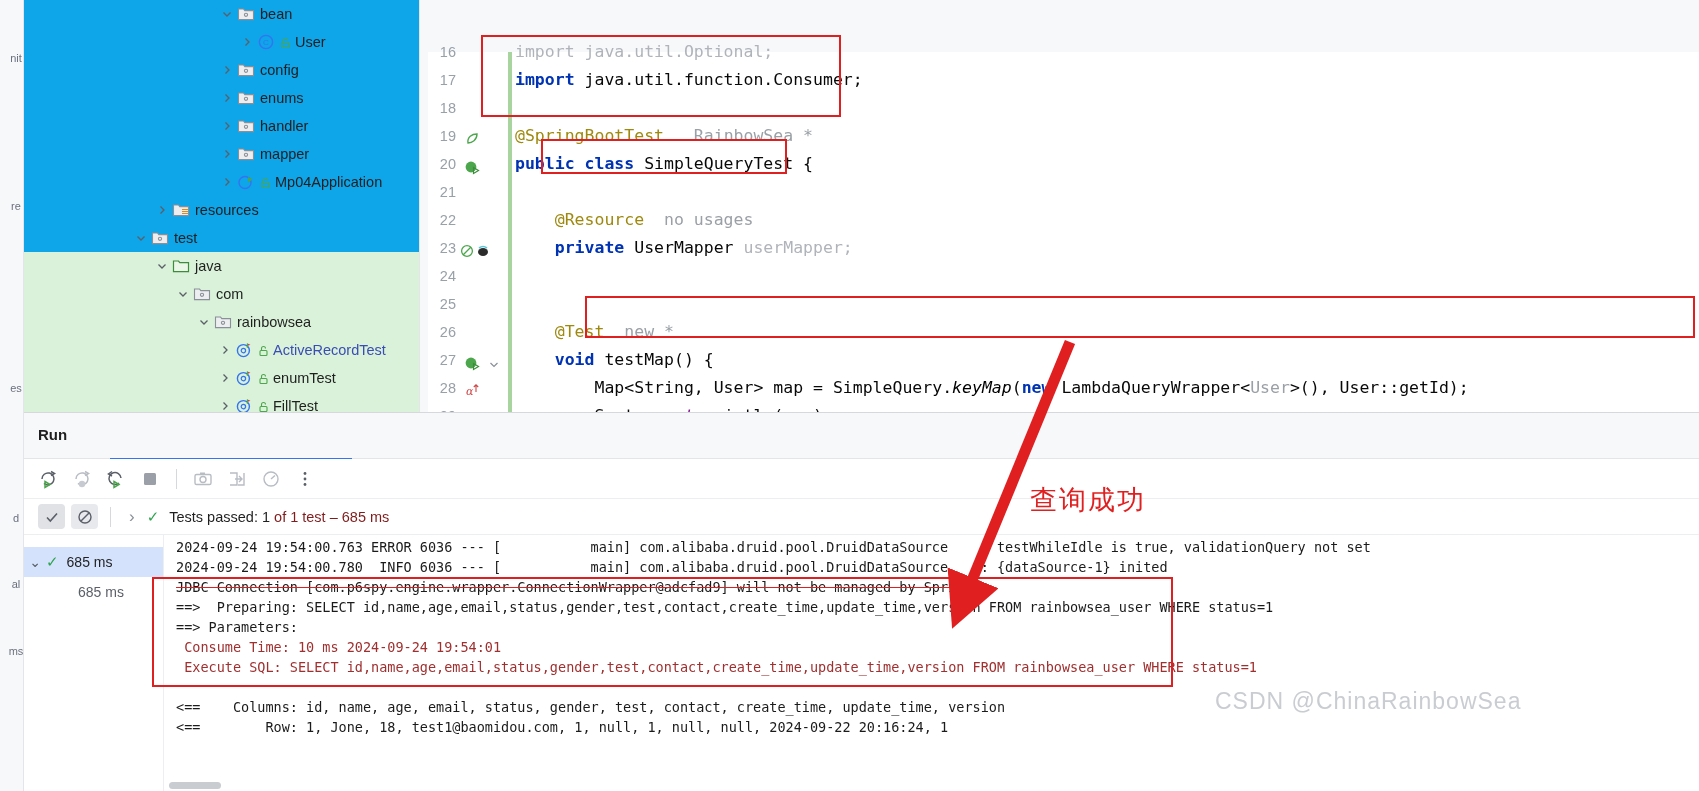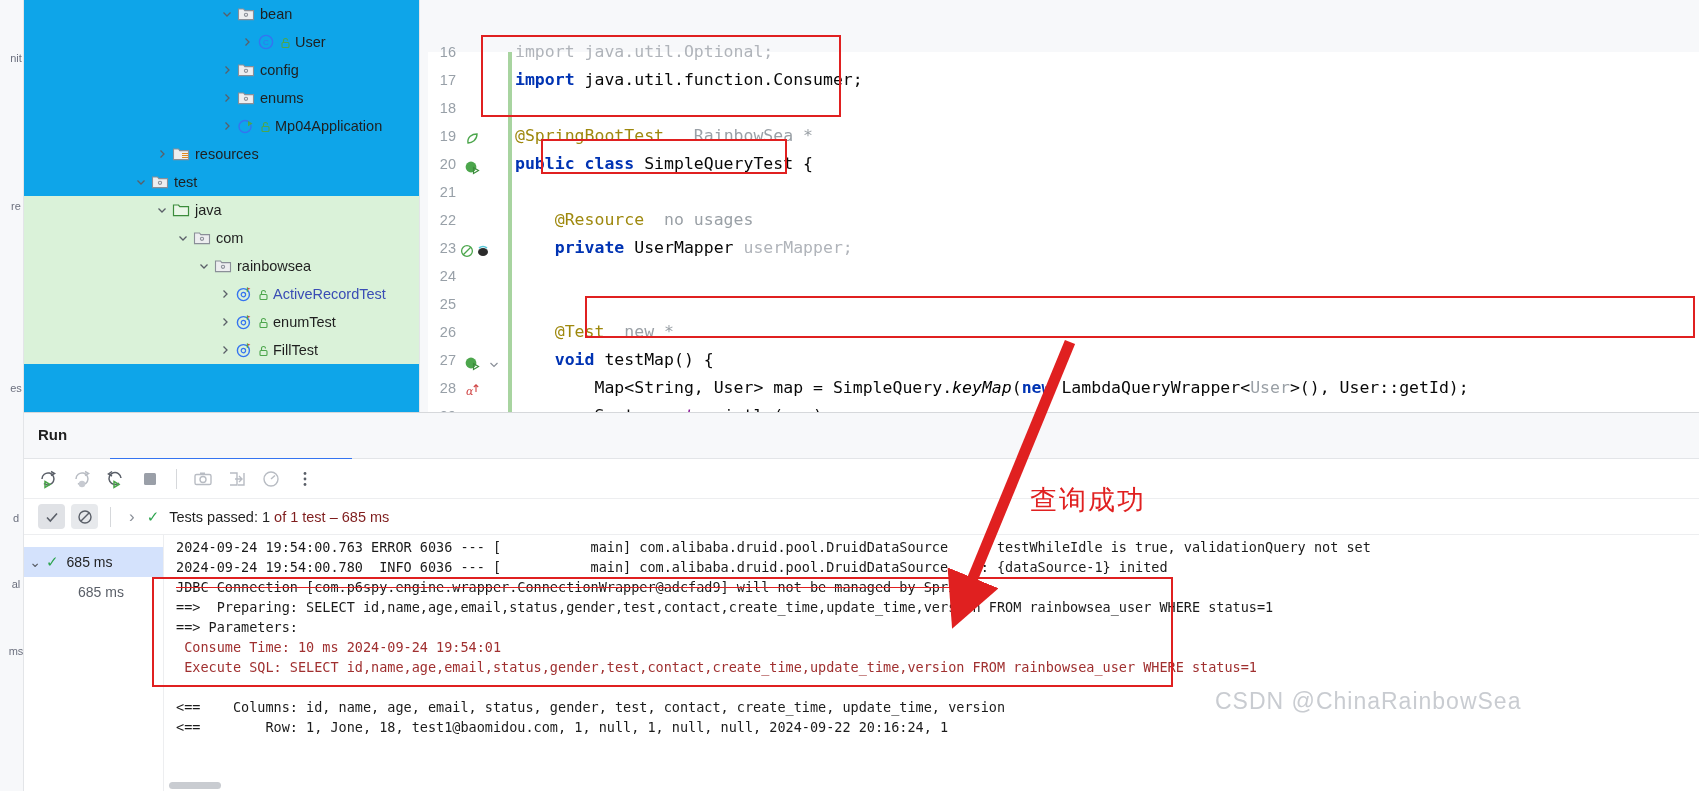--- a/index.html
+++ b/index.html
@@ -211,20 +211,46 @@
           <span class="chev">
             <svg width="14" height="14" viewBox="0 0 14 14">
               <path d="M5.5 3.5 L9 7 L5.5 10.5" fill="none" stroke="#5A5F68" stroke-width="1.3"></path>
             </svg>
           </span>
           <span class="ic"><svg width="18" height="18" viewBox="0 0 18 18">
               <path d="M1.5 4 h5 l1.3 1.6 h8.7 v9 h-15 z" fill="#EDEEF0" stroke="#8A8F98" stroke-width="1.1"></path>
               <circle cx="9" cy="9.8" r="1.6" fill="none" stroke="#8A8F98" stroke-width="1.1"></circle>
             </svg></span>
           <span class="lbl ">enums</span>
+        </div>
+        <div class="row">
+          <span style="display:inline-block;width:196px;flex:0 0 196px;"></span>
+          <span class="chev">
+            <svg width="14" height="14" viewBox="0 0 14 14">
+              <path d="M5.5 3.5 L9 7 L5.5 10.5" fill="none" stroke="#5A5F68" stroke-width="1.3"></path>
+            </svg>
+          </span>
+          <span class="ic"><svg width="18" height="18" viewBox="0 0 18 18">
+              <path d="M1.5 4 h5 l1.3 1.6 h8.7 v9 h-15 z" fill="#EDEEF0" stroke="#8A8F98" stroke-width="1.1"></path>
+              <circle cx="9" cy="9.8" r="1.6" fill="none" stroke="#8A8F98" stroke-width="1.1"></circle>
+            </svg></span>
+          <span class="lbl ">handler</span>
+        </div>
+        <div class="row">
+          <span style="display:inline-block;width:196px;flex:0 0 196px;"></span>
+          <span class="chev">
+            <svg width="14" height="14" viewBox="0 0 14 14">
+              <path d="M5.5 3.5 L9 7 L5.5 10.5" fill="none" stroke="#5A5F68" stroke-width="1.3"></path>
+            </svg>
+          </span>
+          <span class="ic"><svg width="18" height="18" viewBox="0 0 18 18">
+              <path d="M1.5 4 h5 l1.3 1.6 h8.7 v9 h-15 z" fill="#EDEEF0" stroke="#8A8F98" stroke-width="1.1"></path>
+              <circle cx="9" cy="9.8" r="1.6" fill="none" stroke="#8A8F98" stroke-width="1.1"></circle>
+            </svg></span>
+          <span class="lbl ">mapper</span>
         </div>
         <div class="row">
           <span style="display:inline-block;width:196px;flex:0 0 196px;"></span>
           <span class="chev">
             <svg width="14" height="14" viewBox="0 0 14 14">
               <path d="M5.5 3.5 L9 7 L5.5 10.5" fill="none" stroke="#5A5F68" stroke-width="1.3"></path>
             </svg>
           </span>
           <span class="ic"><svg width="18" height="18" viewBox="0 0 18 18">
               <circle cx="8" cy="9.5" r="6" fill="none" stroke="#3574F0" stroke-width="1.4"></circle>

